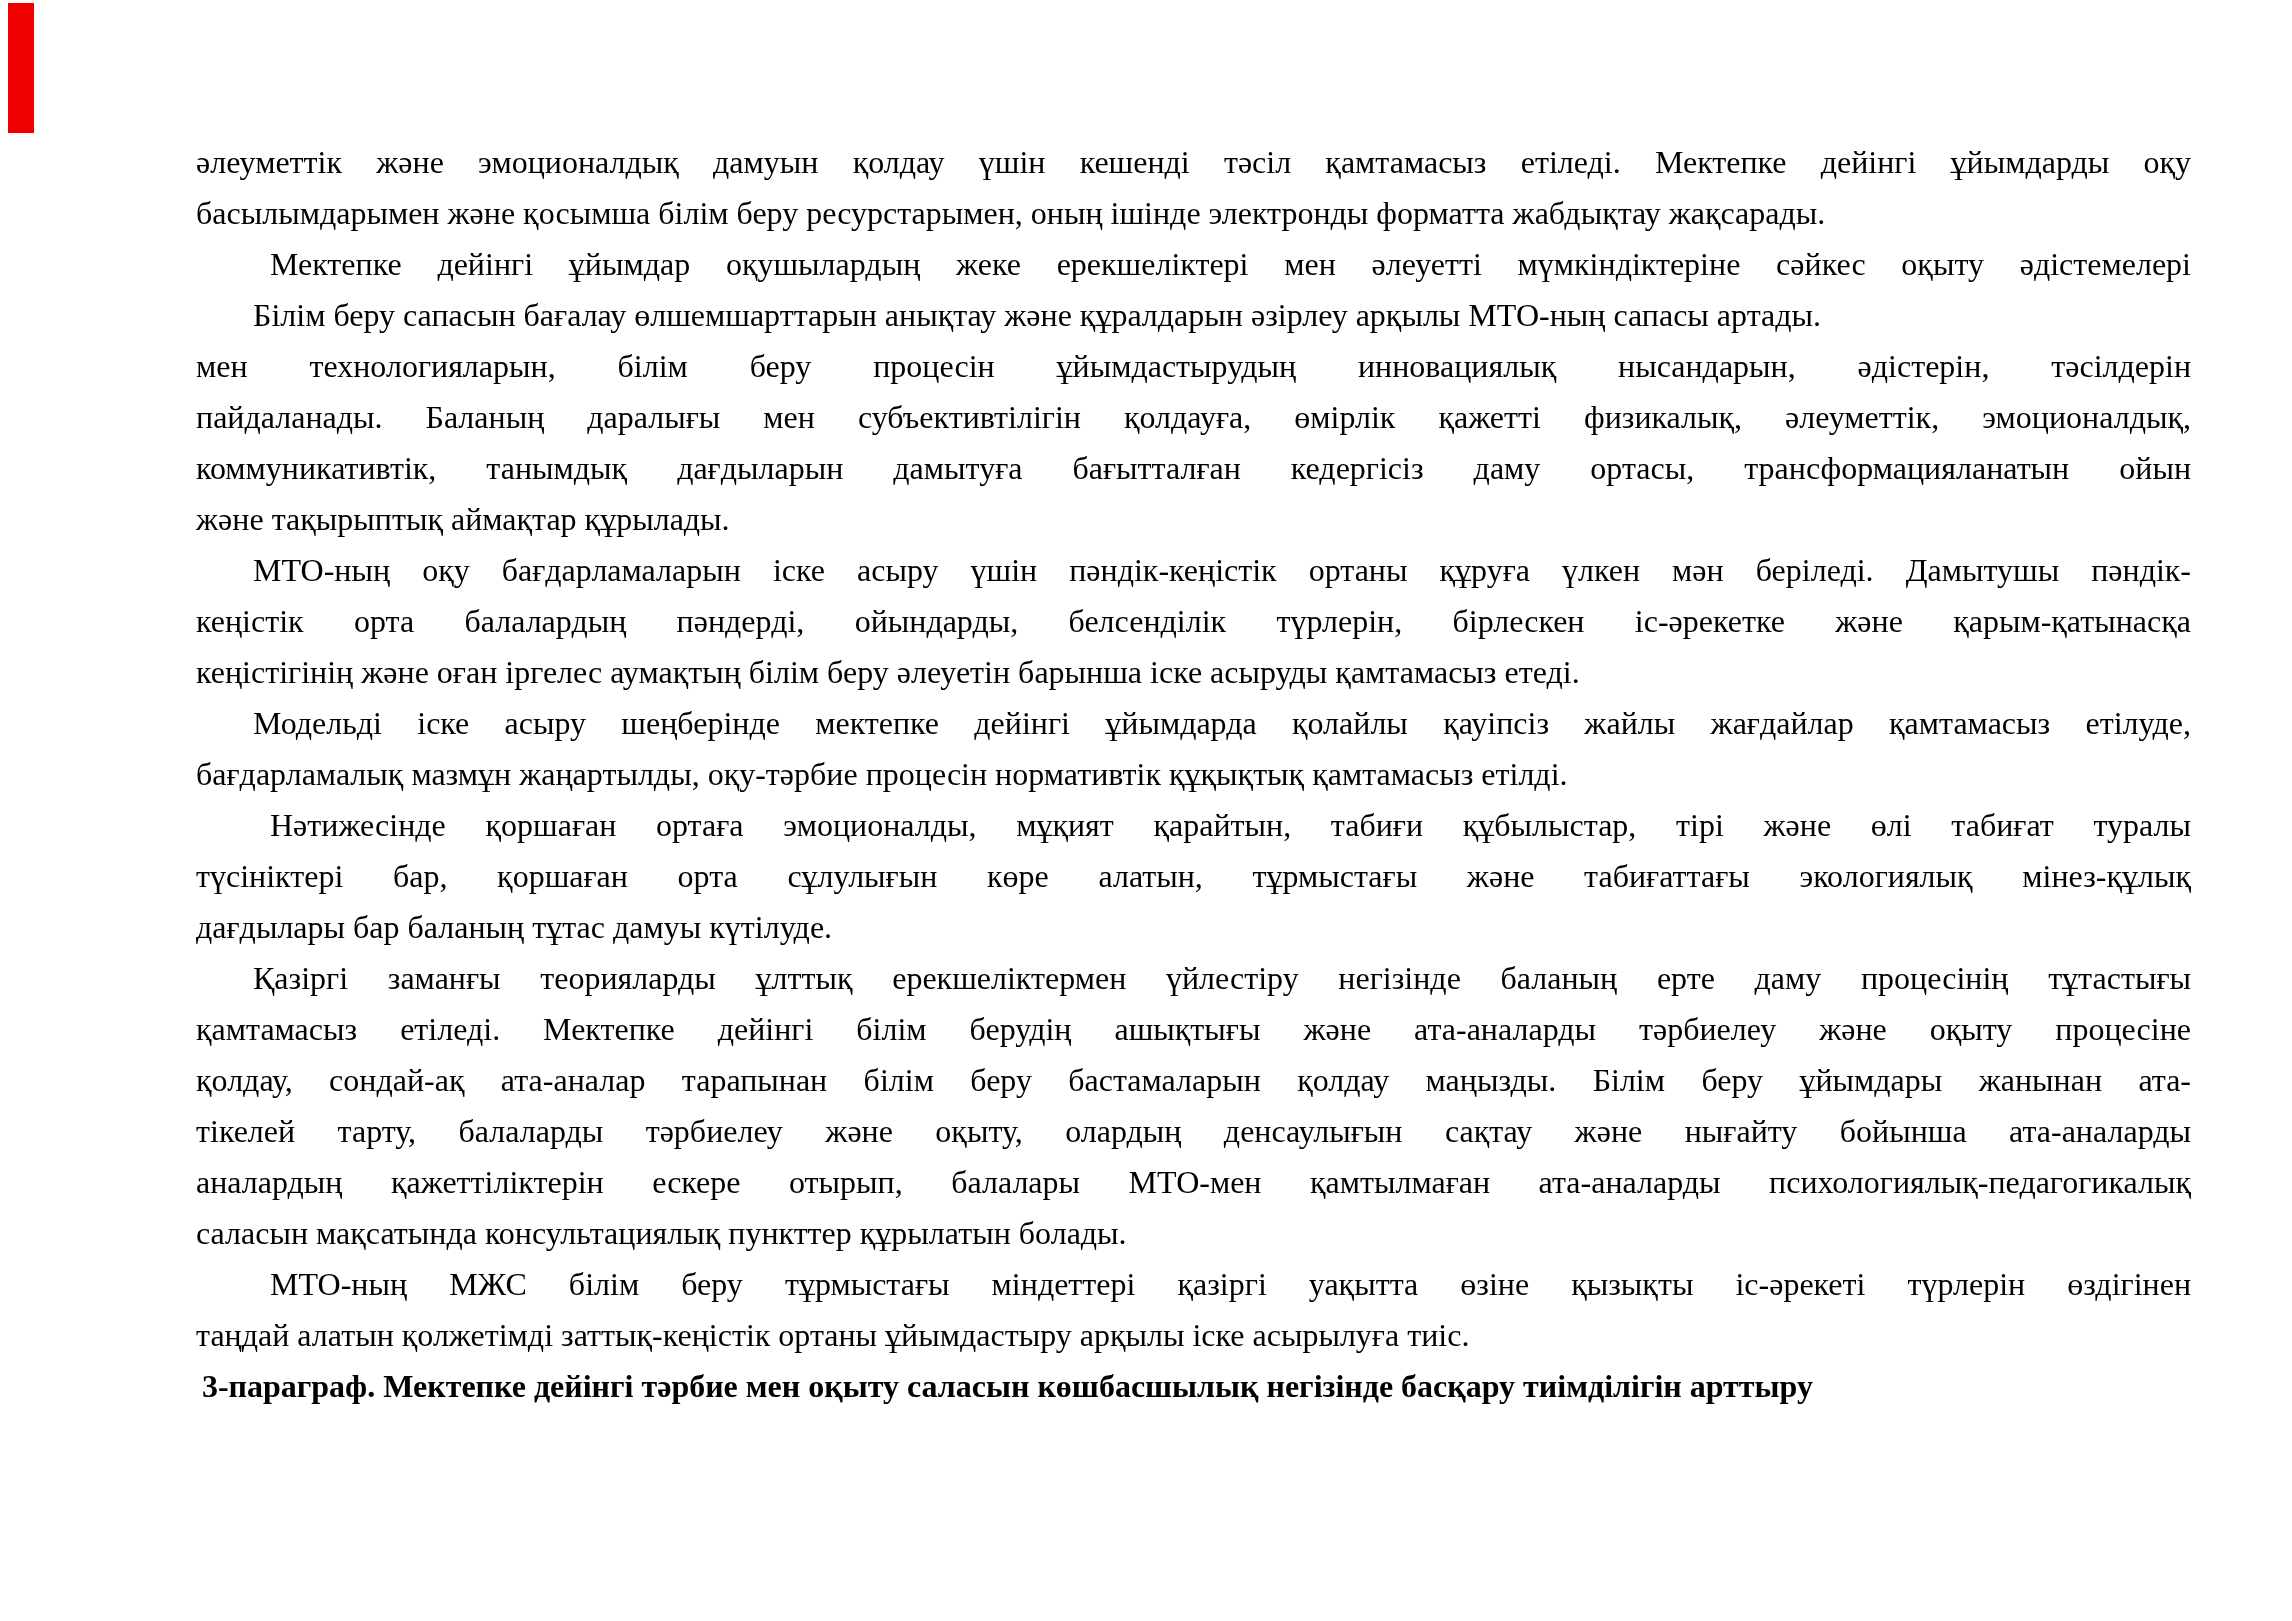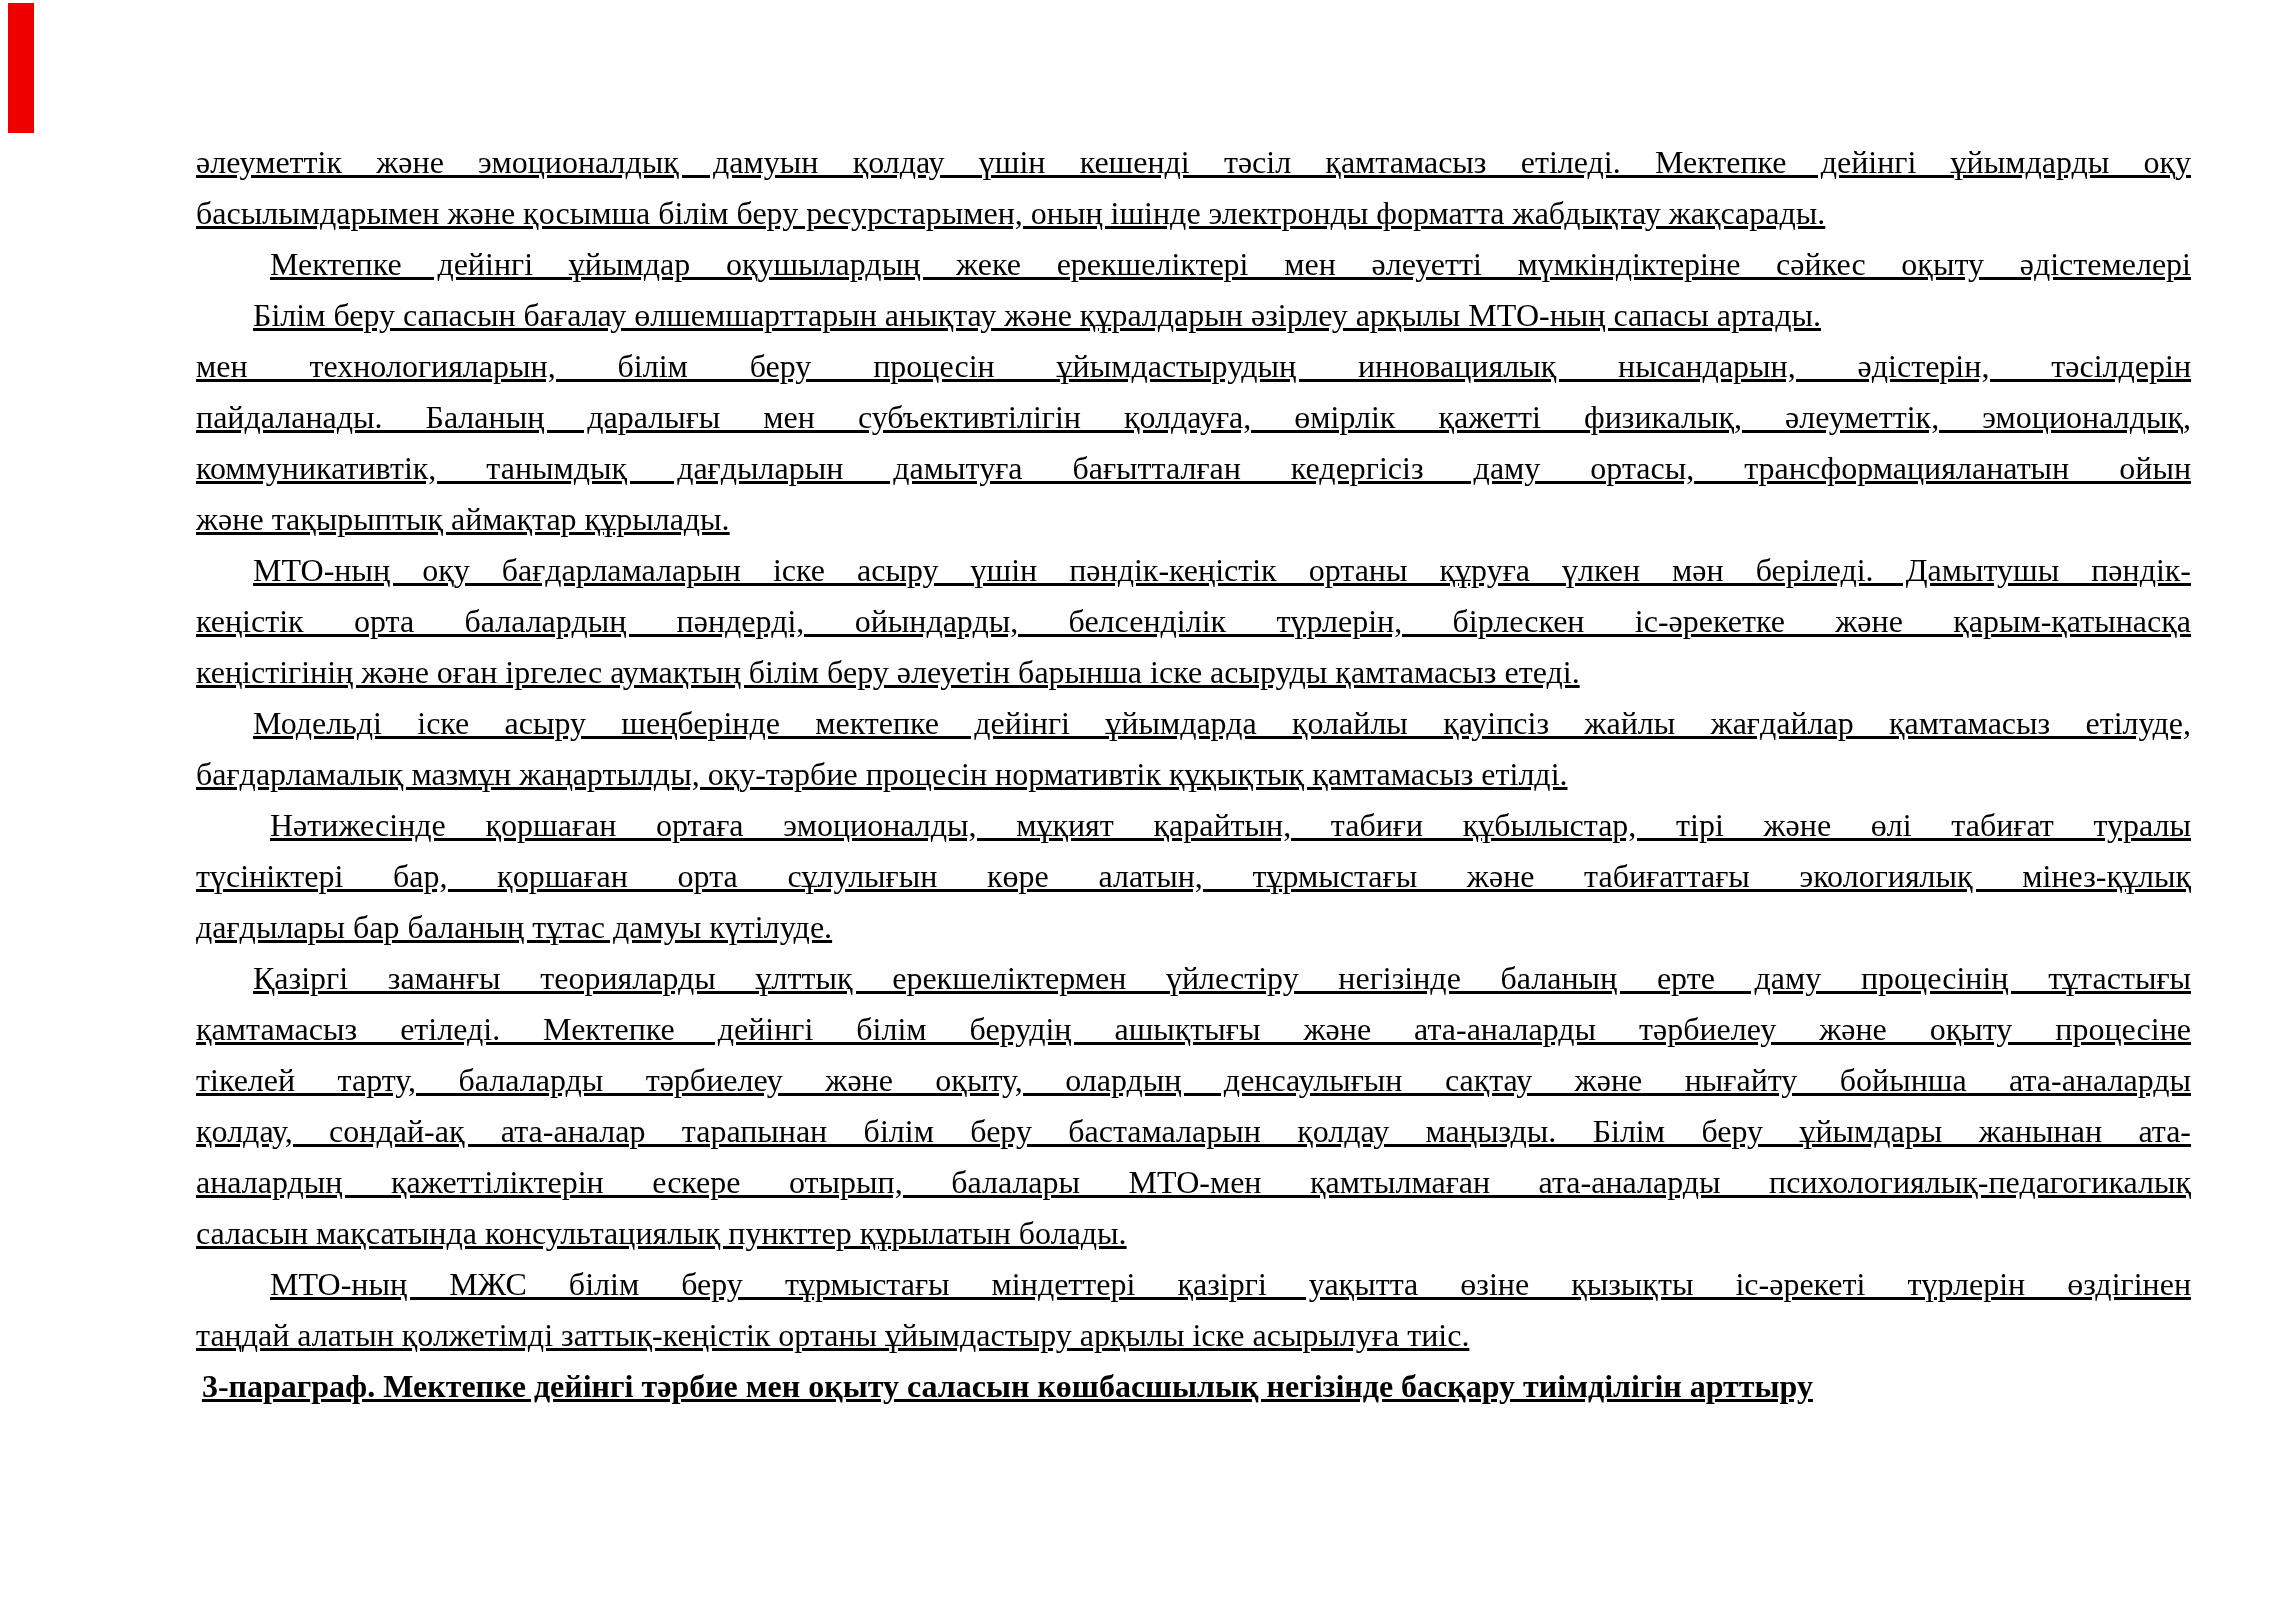--- a/index.html
+++ b/index.html
@@ -28,21 +28,20 @@
   }
   .textblock {
     position: absolute;
     left: 196px;
     top: 137px;
     width: 1995px;
     color: #000000;
     font-family: "Liberation Serif", "DejaVu Serif", serif;
     font-size: 32px;
     line-height: 51px;
-    text-decoration: underline;
   }
   .ln {
     height: 51px;
     white-space: nowrap;
   }
   .j {
     text-align: justify;
     text-align-last: justify;
   }
   .ind  { padding-left: 57px; }
@@ -74,22 +73,22 @@
     <div class="ln ind j">МТО-ның оқу бағдарламаларын іске асыру үшін пәндік-кеңістік ортаны құруға үлкен мән беріледі. Дамытушы пәндік-</div>
     <div class="ln j">кеңістік орта балалардың пәндерді, ойындарды, белсенділік түрлерін, бірлескен іс-әрекетке және қарым-қатынасқа</div>
     <div class="ln">кеңістігінің және оған іргелес аумақтың білім беру әлеуетін барынша іске асыруды қамтамасыз етеді.</div>
     <div class="ln ind j">Модельді іске асыру шеңберінде мектепке дейінгі ұйымдарда қолайлы қауіпсіз жайлы жағдайлар қамтамасыз етілуде,</div>
     <div class="ln">бағдарламалық мазмұн жаңартылды, оқу-тәрбие процесін нормативтік құқықтық қамтамасыз етілді.</div>
     <div class="ln ind2 j">Нәтижесінде қоршаған ортаға эмоционалды, мұқият қарайтын, табиғи құбылыстар, тірі және өлі табиғат туралы</div>
     <div class="ln j">түсініктері бар, қоршаған орта сұлулығын көре алатын, тұрмыстағы және табиғаттағы экологиялық мінез-құлық</div>
     <div class="ln">дағдылары бар баланың тұтас дамуы күтілуде.</div>
     <div class="ln ind j">Қазіргі заманғы теорияларды ұлттық ерекшеліктермен үйлестіру негізінде баланың ерте даму процесінің тұтастығы</div>
     <div class="ln j">қамтамасыз етіледі. Мектепке дейінгі білім берудің ашықтығы және ата-аналарды тәрбиелеу және оқыту процесіне</div>
+    <div class="ln j">қолдау, сондай-ақ ата-аналар тарапынан білім беру бастамаларын қолдау маңызды. Білім беру ұйымдары жанынан ата-</div>
     <div class="ln j">тікелей тарту, балаларды тәрбиелеу және оқыту, олардың денсаулығын сақтау және нығайту бойынша ата-аналарды</div>
-    <div class="ln j">қолдау, сондай-ақ ата-аналар тарапынан білім беру бастамаларын қолдау маңызды. Білім беру ұйымдары жанынан ата-</div>
     <div class="ln j">аналардың қажеттіліктерін ескере отырып, балалары МТО-мен қамтылмаған ата-аналарды психологиялық-педагогикалық</div>
     <div class="ln">саласын мақсатында консультациялық пункттер құрылатын болады.</div>
     <div class="ln ind2 j">МТО-ның МЖС білім беру тұрмыстағы міндеттері қазіргі уақытта өзіне қызықты іс-әрекеті түрлерін өздігінен</div>
     <div class="ln">таңдай алатын қолжетімді заттық-кеңістік ортаны ұйымдастыру арқылы іске асырылуға тиіс.</div>
     <div class="heading">3-параграф. Мектепке дейінгі тәрбие мен оқыту саласын көшбасшылық негізінде басқару тиімділігін арттыру</div>
   </div>
 </div>
 
 
 </body></html>

